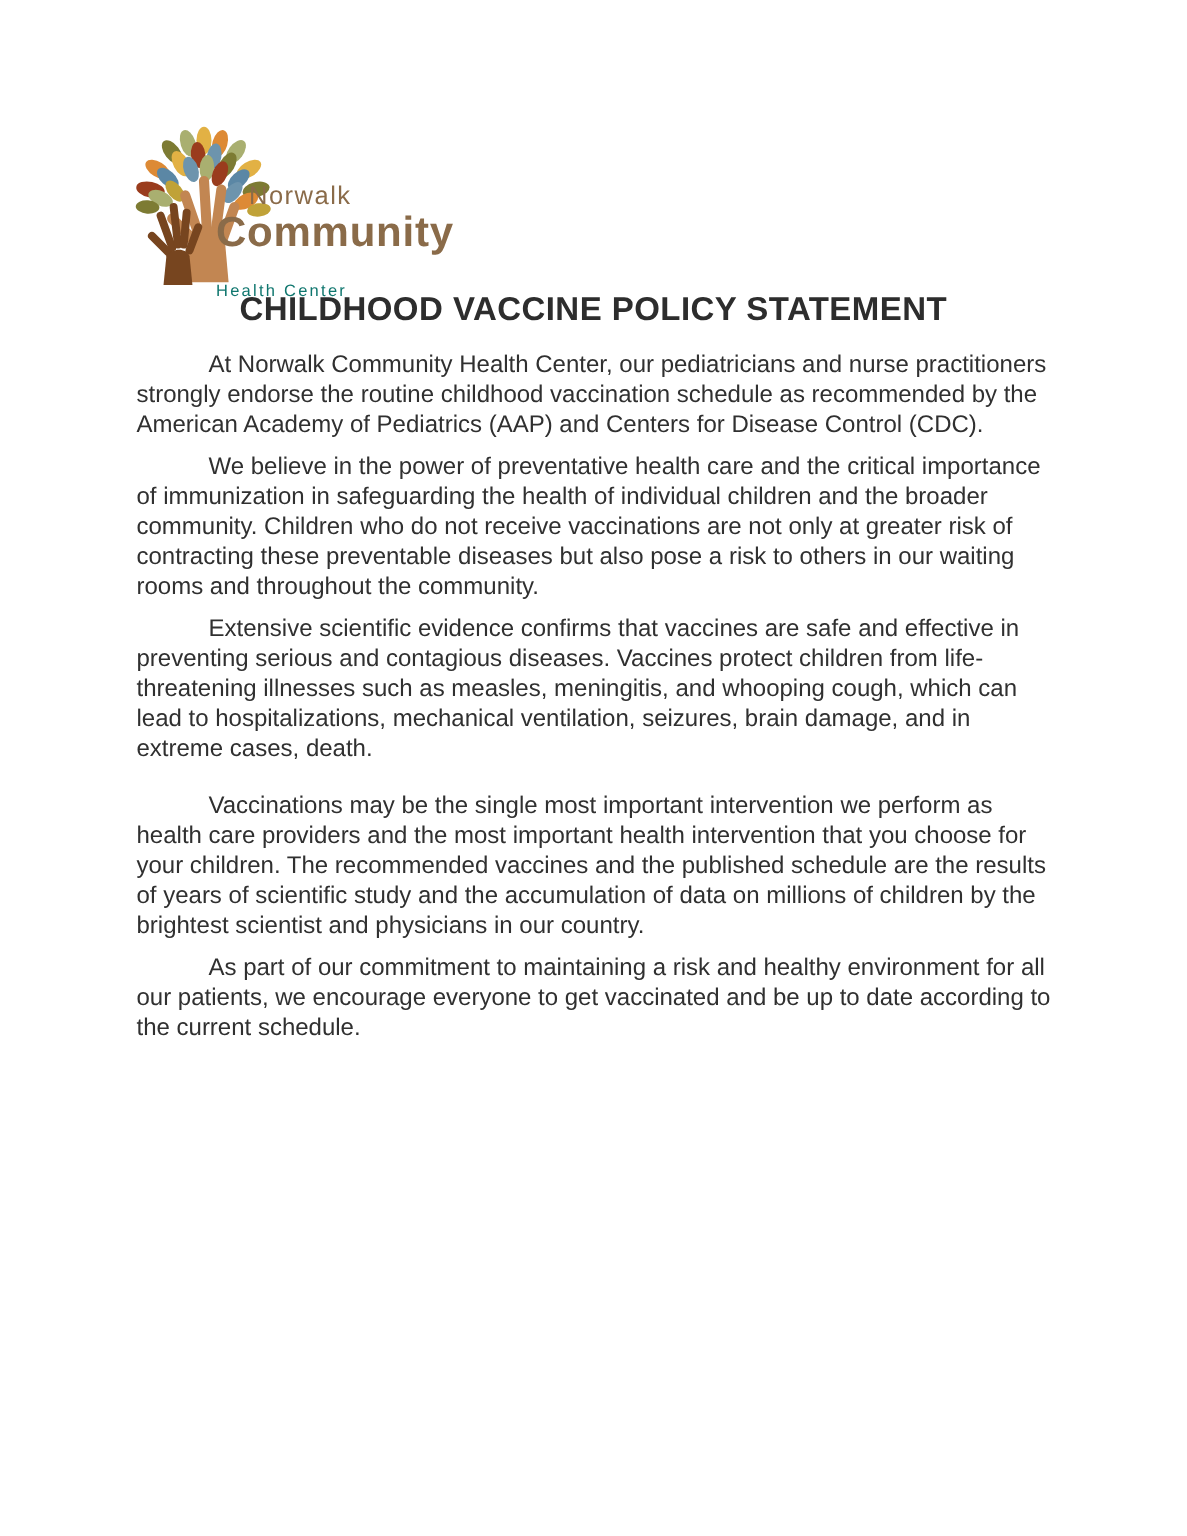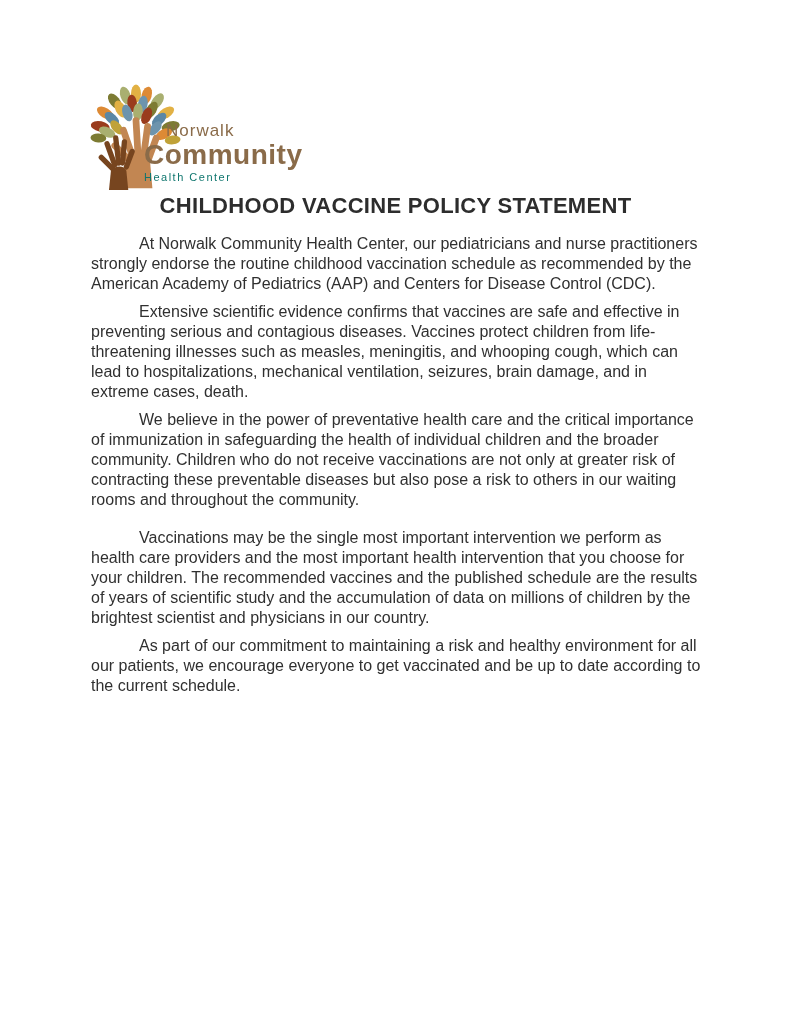--- a/index.html
+++ b/index.html
@@ -38,21 +38,21 @@
   .logo-line1 {
     font-size: 17px;
     letter-spacing: 1px;
     margin-left: 22px;
     margin-bottom: 2px;
   }
   .logo-line2 {
     font-size: 28px;
     font-weight: 600;
     letter-spacing: 0.5px;
-    margin-bottom: 3px;
+    margin-bottom: 20px;
   }
   .logo-line3 {
     font-size: 11px;
     letter-spacing: 1.5px;
     color: #0f766e;
   }
 
   
   .doc-title {
     position: absolute;
@@ -140,19 +140,19 @@
       <div class="logo-line1">Norwalk</div>
       <div class="logo-line2">Community</div>
       <div class="logo-line3">Health Center</div>
     </div>
   </div>
 
   <h1 class="doc-title">CHILDHOOD VACCINE POLICY STATEMENT</h1>
 
   <div class="doc-body">
     <p>At Norwalk Community Health Center, our pediatricians and nurse practitioners strongly endorse the routine childhood vaccination schedule as recommended by the American Academy of Pediatrics (AAP) and Centers for Disease Control (CDC).</p>
+    <p>We believe in the power of preventative health care and the critical importance of immunization in safeguarding the health of individual children and the broader community. Children who do not receive vaccinations are not only at greater risk of contracting these preventable diseases but also pose a risk to others in our waiting rooms and throughout the community.</p>
     <p>Extensive scientific evidence confirms that vaccines are safe and effective in preventing serious and contagious diseases. Vaccines protect children from life-threatening illnesses such as measles, meningitis, and whooping cough, which can lead to hospitalizations, mechanical ventilation, seizures, brain damage, and in extreme cases, death.</p>
-    <p>We believe in the power of preventative health care and the critical importance of immunization in safeguarding the health of individual children and the broader community. Children who do not receive vaccinations are not only at greater risk of contracting these preventable diseases but also pose a risk to others in our waiting rooms and throughout the community.</p>
     <p class="extra-space-lg">Vaccinations may be the single most important intervention we perform as health care providers and the most important health intervention that you choose for your children. The recommended vaccines and the published schedule are the results of years of scientific study and the accumulation of data on millions of children by the brightest scientist and physicians in our country.</p>
     <p class="extra-space-sm">As part of our commitment to maintaining a risk and healthy environment for all our patients, we encourage everyone to get vaccinated and be up to date according to the current schedule.</p>
   </div>
 
 </div>
 
 </body></html>

